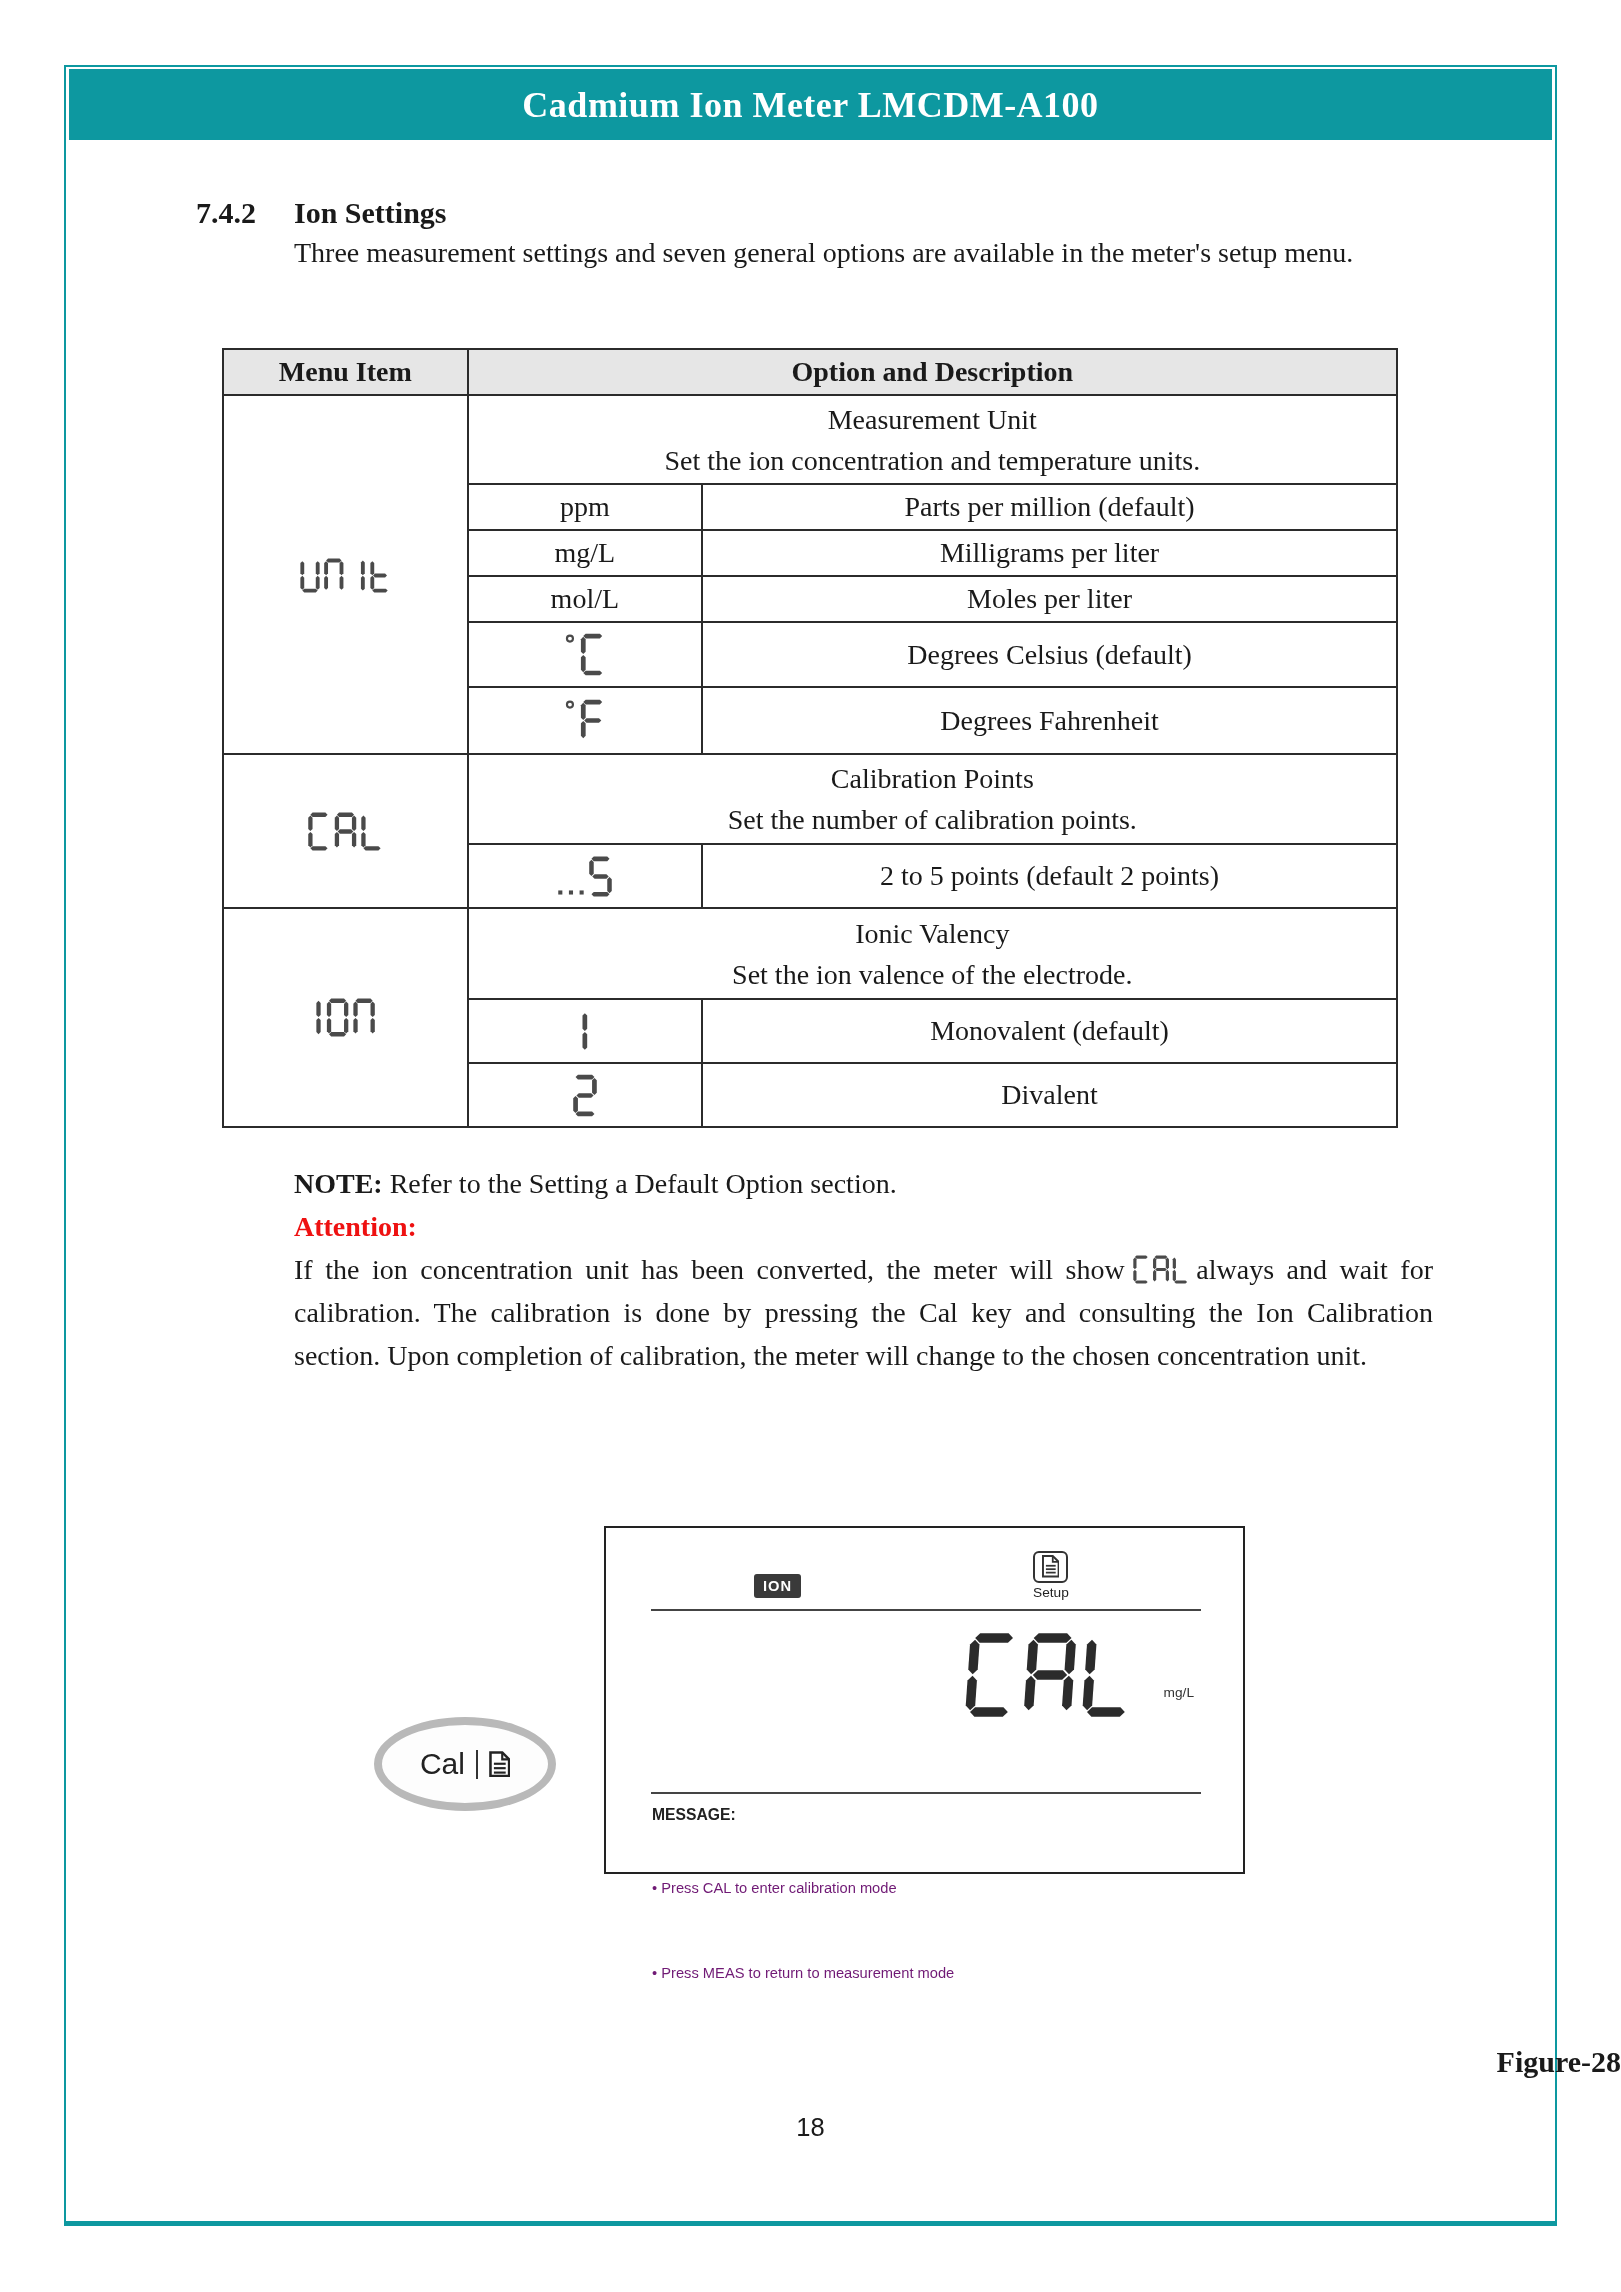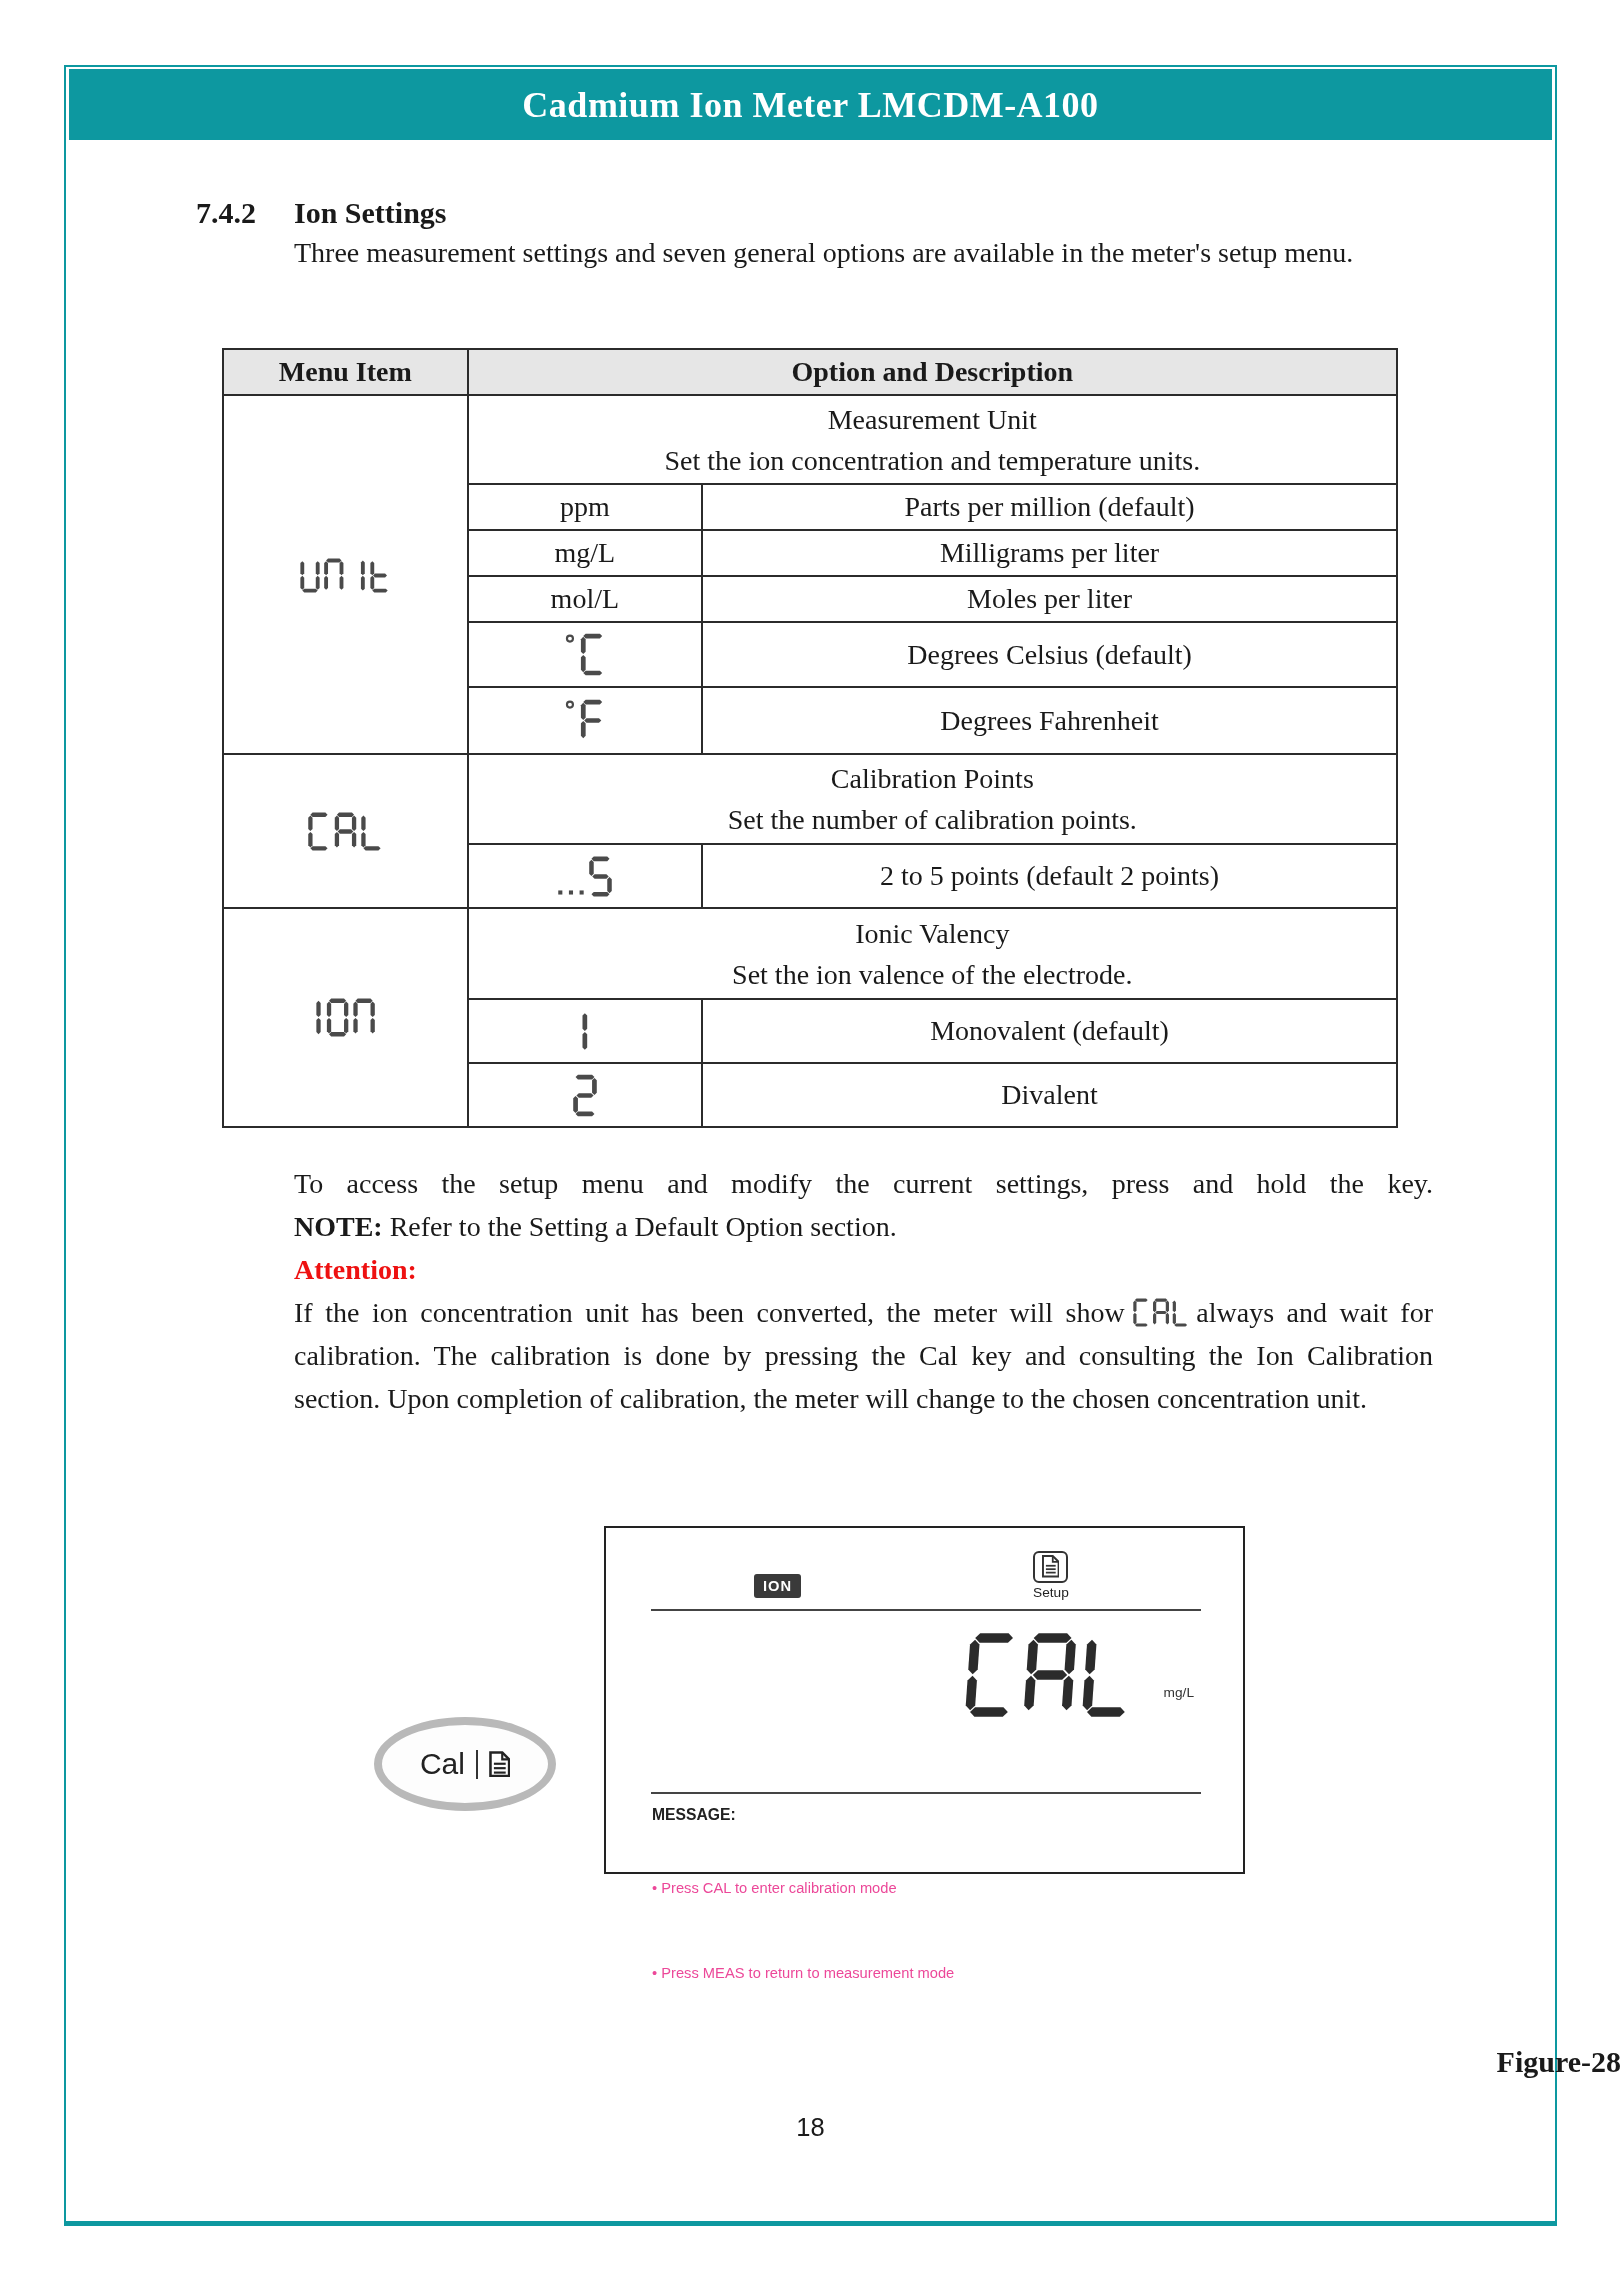--- a/index.html
+++ b/index.html
@@ -73,21 +73,21 @@
     display:flex;align-items:center;justify-content:center;}
   #setup-wrap{position:absolute;left:427px;top:22.5px;width:35px;text-align:center;}
   #setup-icon{width:35px;height:32px;box-sizing:border-box;border:2px solid #333;border-radius:5.9px;
     display:flex;align-items:center;justify-content:center;}
   #setup-label{font-size:13.7px;color:#222;margin-top:2px;}
   .drule{position:absolute;left:45px;width:550px;height:2px;background:#444;}
   #rule1{top:81px;}
   #rule2{top:264px;}
   #unit-mgl{position:absolute;right:49px;top:157px;font-size:13.7px;color:#333;}
   #message-label{position:absolute;left:46px;top:278px;font-size:15.7px;font-weight:bold;color:#222;}
-  .msg-bullet{position:absolute;left:46px;font-size:14.7px;color:#ec4899;}
+  .msg-bullet{position:absolute;left:46px;font-size:14.7px;color:#701a75;}
   #bullet-1{top:352px;}
   #bullet-2{top:437px;}
 
   
   #figure-caption{position:absolute;left:0;top:2045px;width:1621px;text-align:right;
     font-size:30px;font-weight:bold;}
   #page-number{position:absolute;left:0;top:2113px;width:1621px;text-align:center;
     font-family:"Liberation Sans",sans-serif;font-size:25.5px;}
 </style>
 </head>
@@ -268,21 +268,20 @@
               <polygon points="8,50 13.5,44.5 42.5,44.5 48,50 42.5,55.5 13.5,55.5"></polygon>
             </svg>
           </span>
     </td>
     <td class="col-desc">Divalent</td>
   </tr>
 </tbody>
   </table>
 
 <div id="after-block">
-  <p id="p-access">To access the setup menu and modify the current settings, press and hold the key.</p>
   <p><span class="note-label">NOTE:</span><span> Refer to the Setting a Default Option section.</span></p>
   <p id="p-attention">Attention:</p>
   <p id="p-attn-body">
     <span>If the ion concentration unit has been converted, the meter will show</span><span class="lcd lcd-inline">
         <svg viewBox="0 0 192 100" width="56" height="29" fill="currentColor" xmlns="http://www.w3.org/2000/svg">
           <polygon points="6,7 11.5,1.5 44.5,1.5 50,7 44.5,12.5 11.5,12.5"></polygon>
           <polygon points="6,93 11.5,87.5 44.5,87.5 50,93 44.5,98.5 11.5,98.5"></polygon>
           <polygon points="6,51 11.5,56.5 11.5,85.5 6,91 0.5,85.5 0.5,56.5"></polygon>
           <polygon points="6,9 11.5,14.5 11.5,43.5 6,49 0.5,43.5 0.5,14.5"></polygon>
           <polygon points="74,7 79.5,1.5 112.5,1.5 118,7 112.5,12.5 79.5,12.5"></polygon>

